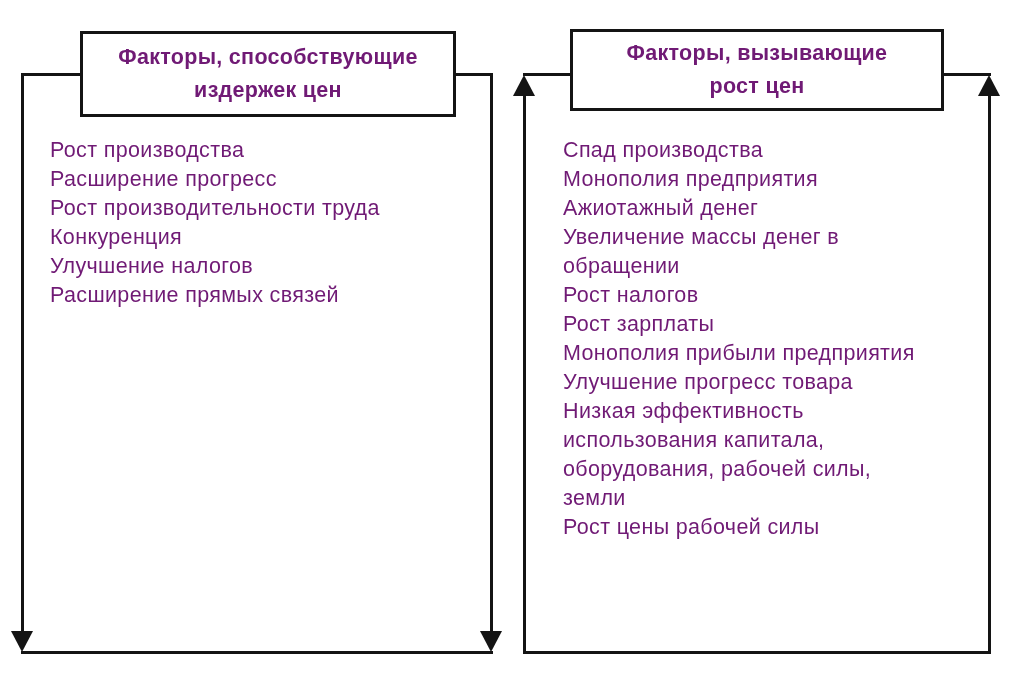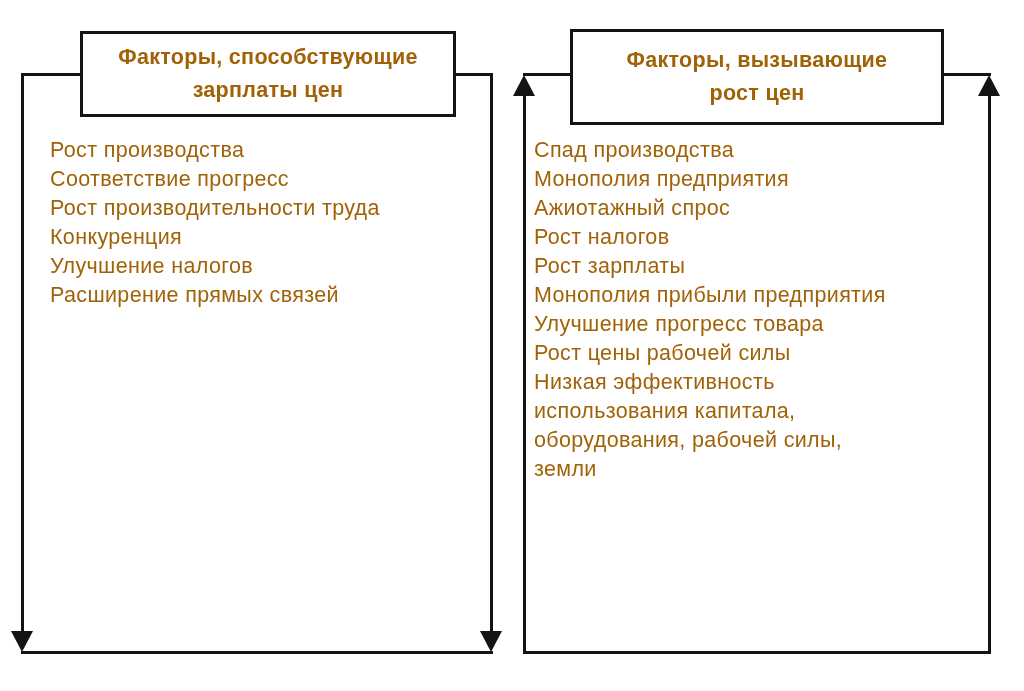--- a/index.html
+++ b/index.html
@@ -6,21 +6,21 @@
     margin: 0;
     padding: 0;
     background: #ffffff;
   }
   .canvas {
     position: relative;
     width: 1024px;
     height: 691px;
     background: #ffffff;
     font-family: "Liberation Sans", sans-serif;
-    color: #a16207;
+    color: #701a75;
     overflow: hidden;
   }
   
   .hline, .vline {
     position: absolute;
     background: #141414;
   }
   .hline { height: 3px; }
   .vline { width: 3px; }
 
@@ -80,58 +80,60 @@
     <div class="vline" style="left:490px; top:74px;  height:560px;"></div>
     <div class="hline" style="left:21px;  top:651px; width:472px;"></div>
     <div class="hline" style="left:21px;  top:73px;  width:62px;"></div>
     <div class="hline" style="left:452px; top:73px;  width:41px;"></div>
 
     <div class="arrow-down" style="left:11px;  top:631px;"></div>
     <div class="arrow-down" style="left:480px; top:631px;"></div>
 
     <div class="header-box" style="left:80px; top:31px; width:376px; height:86px;">
       <span>Факторы, способствующие</span>
-      <span>зарплаты цен</span>
+      <span>издержек цен</span>
     </div>
 
     <div class="factor-list" style="left:50px; top:136px; width:424px;">
         <div class="factor-item">Рост производства</div>
-        <div class="factor-item">Соответствие прогресс</div>
+        <div class="factor-item">Расширение прогресс</div>
         <div class="factor-item">Рост производительности труда</div>
         <div class="factor-item">Конкуренция</div>
         <div class="factor-item">Улучшение налогов</div>
         <div class="factor-item">Расширение прямых связей</div>
       </div>
   </div>
 
   <div>
 
     <div class="vline" style="left:523px; top:92px;  height:562px;"></div>
     <div class="vline" style="left:988px; top:92px;  height:562px;"></div>
     <div class="hline" style="left:523px; top:651px; width:468px;"></div>
     <div class="hline" style="left:523px; top:73px;  width:50px;"></div>
     <div class="hline" style="left:941px; top:73px;  width:50px;"></div>
 
     <div class="arrow-up" style="left:513px; top:75px;"></div>
     <div class="arrow-up" style="left:978px; top:75px;"></div>
 
-    <div class="header-box" style="left:570px; top:29px; width:374px; height:96px;">
+    <div class="header-box" style="left:570px; top:29px; width:374px; height:82px;">
       <span>Факторы, вызывающие</span>
       <span>рост цен</span>
     </div>
 
-    <div class="factor-list" style="left:534px; top:136px; width:446px;">
+    <div class="factor-list" style="left:563px; top:136px; width:446px;">
         <div class="factor-item">Спад производства</div>
         <div class="factor-item">Монополия предприятия</div>
-        <div class="factor-item">Ажиотажный спрос</div>
+        <div class="factor-item">Ажиотажный денег</div>
+        <div class="factor-item">Увеличение массы денег в
+обращении</div>
         <div class="factor-item">Рост налогов</div>
         <div class="factor-item">Рост зарплаты</div>
         <div class="factor-item">Монополия прибыли предприятия</div>
         <div class="factor-item">Улучшение прогресс товара</div>
-        <div class="factor-item">Рост цены рабочей силы</div>
         <div class="factor-item">Низкая эффективность
 использования капитала,
 оборудования, рабочей силы,
 земли</div>
+        <div class="factor-item">Рост цены рабочей силы</div>
       </div>
   </div>
 
 </div>
 
 </body></html>

